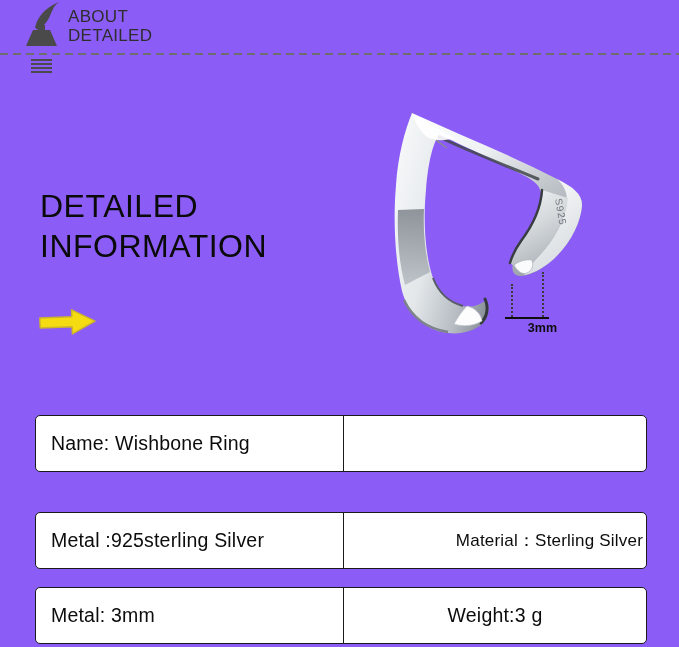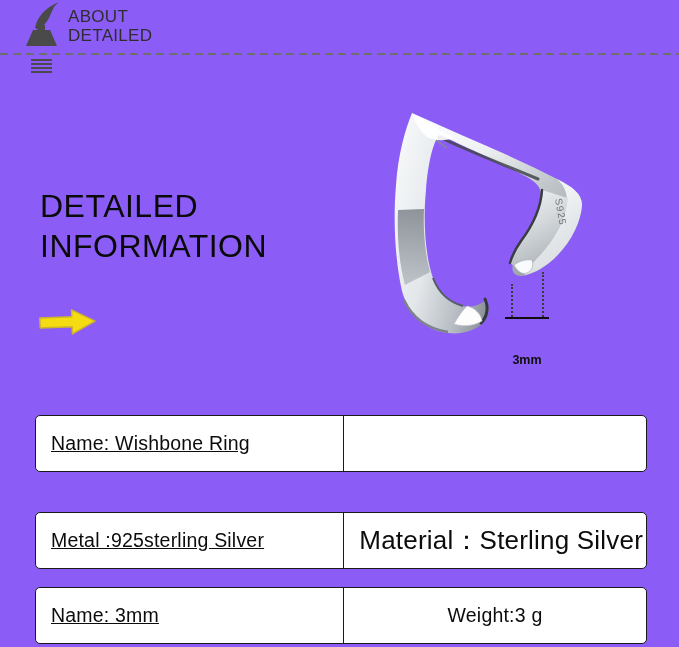--- a/index.html
+++ b/index.html
@@ -23,33 +23,33 @@
   .heading span { display:block; }
   .arrow { position:absolute; left:39px; top:307px; transform:rotate(-2deg); }
   
   .ring-svg { position:absolute; left:375px; top:95px; }
   .dot-left  { position:absolute; left:511px; top:284px; height:33px; width:0;
                border-left:2px dotted #3a3a3a; }
   .dot-right { position:absolute; left:542px; top:272px; height:45px; width:0;
                border-left:2px dotted #3a3a3a; }
   .meas-base { position:absolute; left:505px; top:317px; width:44px; height:0;
                border-top:2px solid #0e0e0e; }
-  .meas-label { position:absolute; left:497px; top:321px; width:60px; text-align:center;
-               font-size:12.5px; font-weight:bold; color:#0e0e0e;margin-top:32px; }
+  .meas-label { position:absolute; left:497px; top:321px; width:60px; text-align:right;
+               font-size:12.5px; font-weight:bold; color:#0e0e0e; }
   
   .spec-row { position:absolute; left:35px; width:612px; height:57px;
               border:1.6px solid #1a1a1a; border-radius:5px; display:flex;
               background:#fff; }
   .r1 { top:415px; } .r2 { top:512px; } .r3 { top:587px; }
   .cell-left { width:308px; border-right:1.6px solid #1a1a1a; display:flex;
                align-items:center; padding-left:15px; font-size:19.5px;
-               letter-spacing:0.2px; color:#0c0c0c;text-decoration:underline; }
+               letter-spacing:0.2px; color:#0c0c0c; }
   .cell-right { flex:1; display:flex; align-items:center; justify-content:center;
                font-size:19.5px; letter-spacing:0.2px; color:#0c0c0c; }
-  .cell-right.snug { justify-content:flex-end; padding-right:3px; font-size:26px; }
+  .cell-right.snug { justify-content:flex-end; padding-right:3px; font-size:17px; }
 </style>
 </head>
 <body>
 
 <div class="page">
 
   <svg class="quill" width="38" height="46" viewBox="0 0 38 46">
     <path d="M9,26 C11,16 18,6 33,0 C29,3 27,6 26,9 C24,14 22,19 18,23 C15,26 12,27 9,26 Z" fill="#4a4a4a"></path>
     <path d="M10,27 C14,20 20,12 28,6 C22,13 17,20 13,28 Z" fill="#4a4a4a"></path>
     <rect x="12" y="23" width="7" height="6" fill="#4a4a4a"></rect>
@@ -146,17 +146,17 @@
   <div class="meas-label">3mm</div>
 
   <div class="spec-row r1">
     <div class="cell-left">Name: Wishbone Ring</div>
   </div>
   <div class="spec-row r2">
     <div class="cell-left">Metal :925sterling Silver</div>
     <div class="cell-right snug">Material：Sterling Silver</div>
   </div>
   <div class="spec-row r3">
-    <div class="cell-left">Name: 3mm</div>
+    <div class="cell-left">Metal: 3mm</div>
     <div class="cell-right">Weight:3 g</div>
   </div>
 
 </div>
 
 </body></html>

